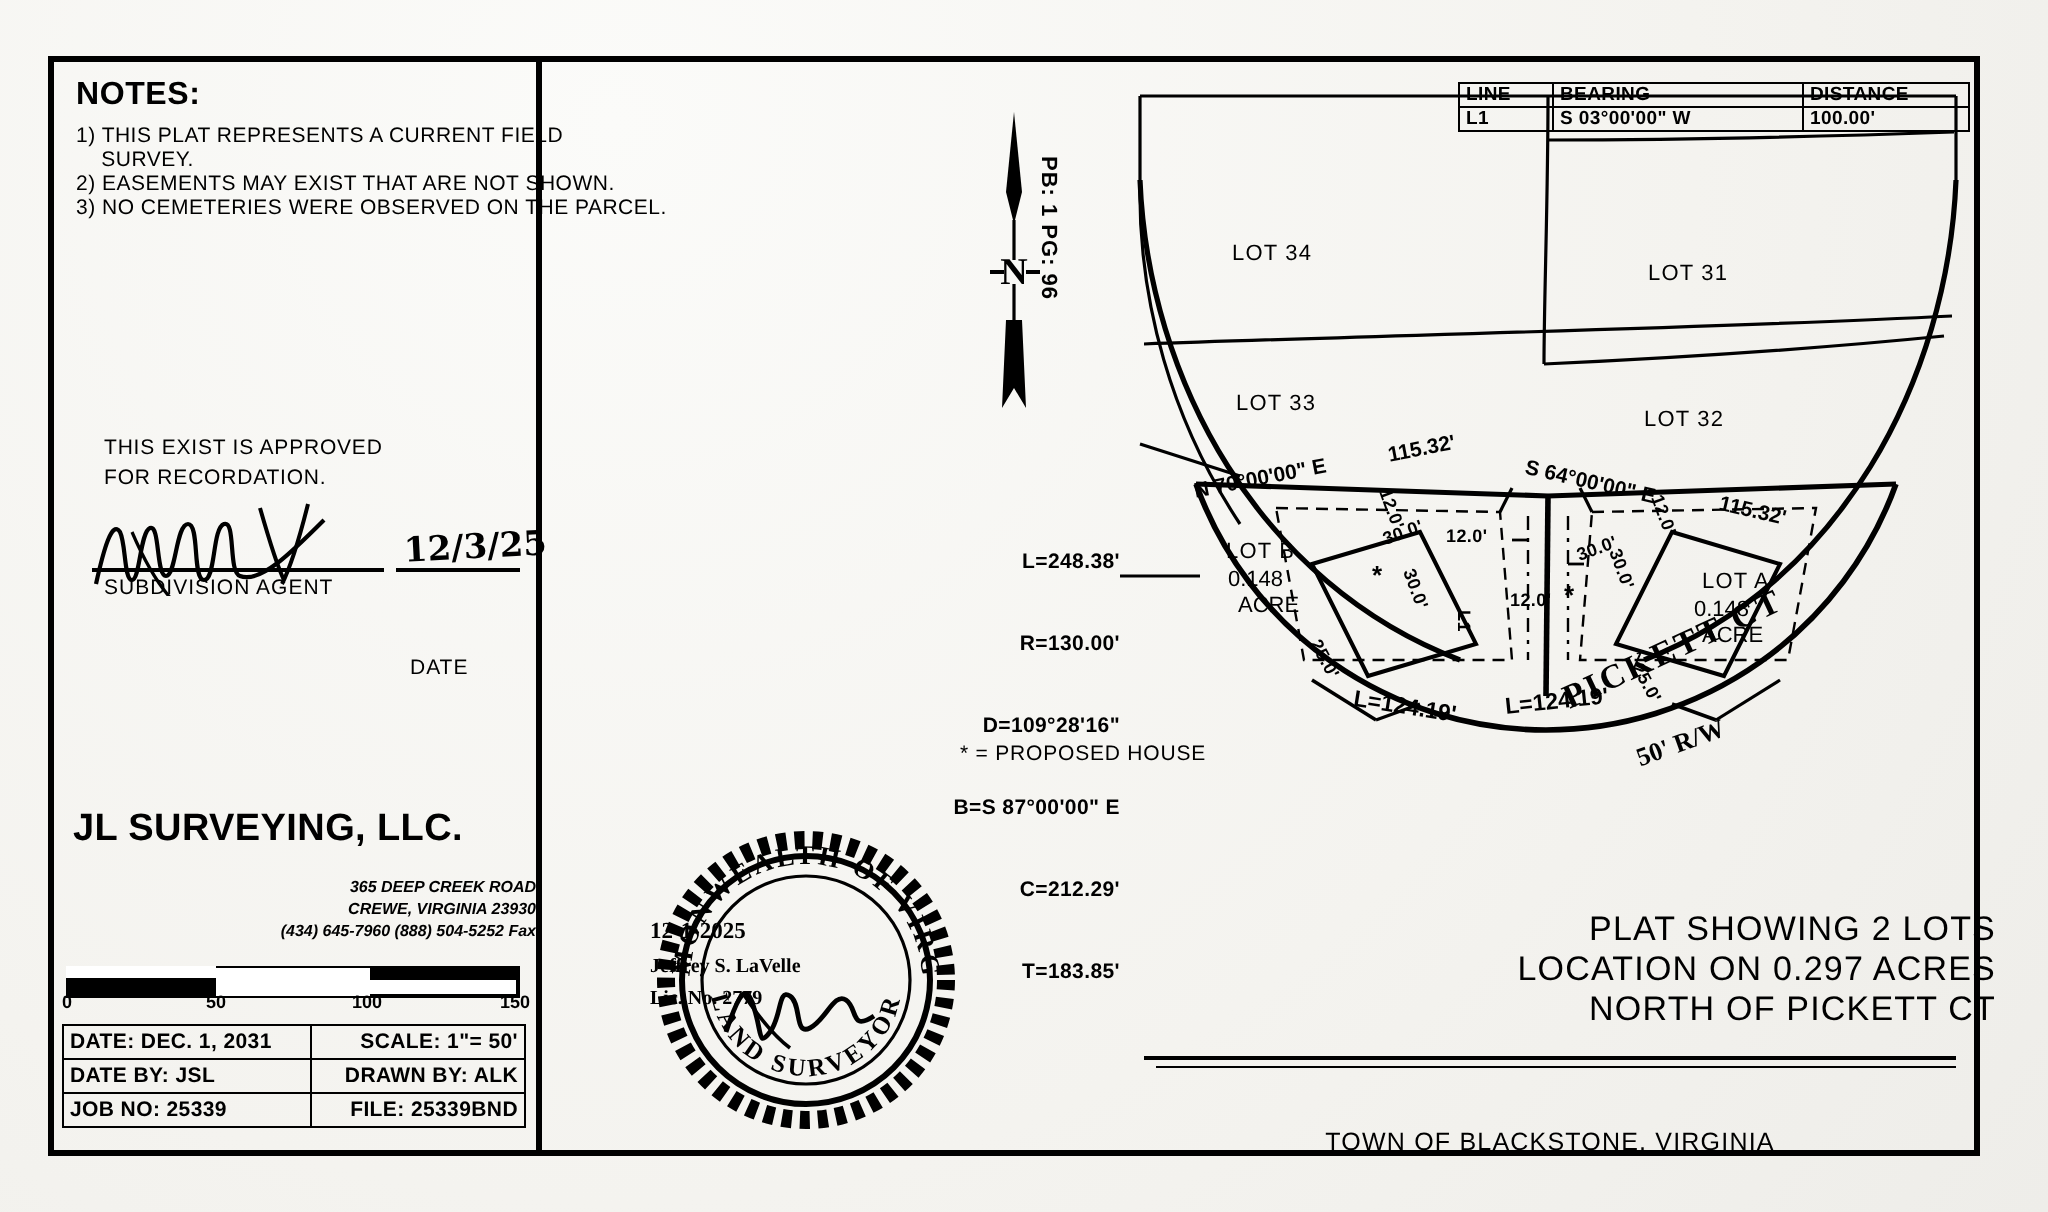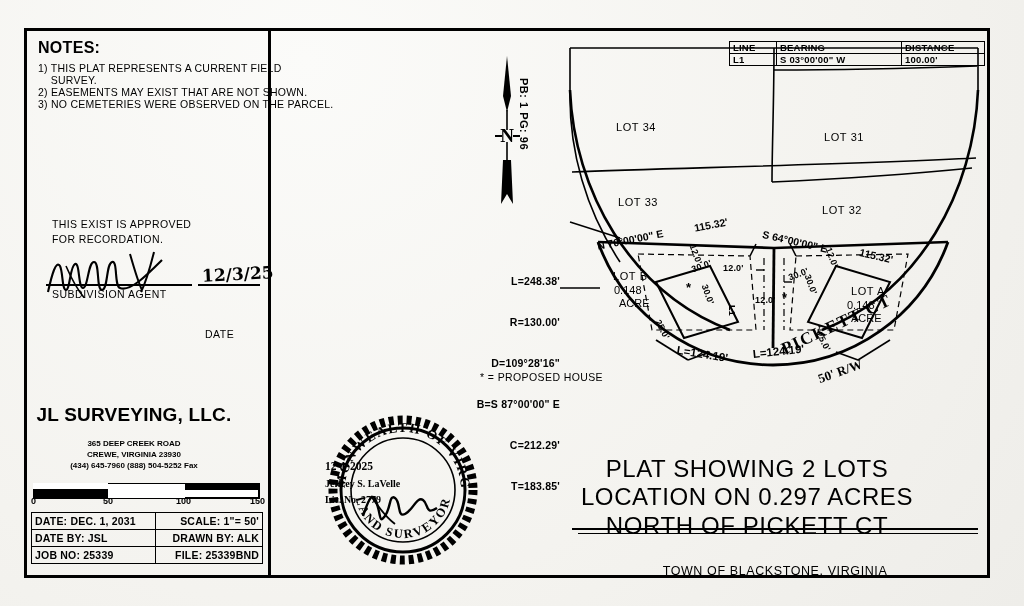--- a/index.html
+++ b/index.html
@@ -19,21 +19,21 @@
   
   #appr1{left:52px;top:218px;font-size:10.5px;letter-spacing:.4px;}
   #appr2{left:52px;top:233px;font-size:10.5px;letter-spacing:.4px;}
   .sigline{position:absolute;height:1.6px;background:#000;}
   #sig-label{left:52px;top:288px;font-size:10.5px;letter-spacing:.5px;}
   #date-label{left:205px;top:288px;font-size:10.5px;letter-spacing:.5px;margin-top:40px;}
   #date-val{left:202px;top:264px;font-size:17px;font-family:"DejaVu Serif",serif;
             transform:rotate(-3deg);font-weight:600;}
   
   #co-name{left:0;top:403px;width:268px;text-align:center;font-size:19px;font-weight:bold;letter-spacing:.2px;}
-  #co-addr{left:0;top:439px;width:268px;text-align:center;font-size:8px;font-weight:bold;line-height:1.35;}
+  #co-addr{left:0;top:439px;width:268px;text-align:right;font-size:8px;font-weight:bold;line-height:1.35;font-style:italic;}
   #co-mail{left:0;top:468px;width:268px;text-align:center;font-size:7.5px;}
   
   #scalebar{position:absolute;left:33px;top:483px;width:225px;height:14px;border:1.6px solid #000;display:flex;}
   #scalebar div{height:100%;}
   #scale-nums{position:absolute;left:28px;top:496px;width:238px;height:14px;}
   #scale-nums span{position:absolute;font-size:9px;font-weight:bold;}
   
   #tblock{position:absolute;left:31px;top:512px;width:232px;border:1.8px solid #000;border-collapse:collapse;}
   #tblock td{border:1.4px solid #000;font-size:10.5px;font-weight:bold;padding:2px 3px;letter-spacing:.2px;white-space:nowrap;}
   #tblock td.r{text-align:right;}
@@ -46,22 +46,22 @@
   
   .lot{font-size:11px;letter-spacing:.6px;}
   .dim{font-size:9px;font-weight:bold;letter-spacing:.2px;}
   .crv{font-size:10.5px;font-weight:bold;letter-spacing:.2px;line-height:1.3;text-align:right;}
   
   #seal{position:absolute;left:325px;top:412px;width:156px;height:156px;}
   #seal-date{position:absolute;left:0;top:48px;width:156px;font-size:11.5px;font-weight:bold;font-family:"Liberation Serif",serif;}
   #seal-name{position:absolute;left:0;top:66px;width:156px;font-size:10px;font-weight:bold;font-family:"Liberation Serif",serif;}
   #seal-lic{position:absolute;left:0;top:82px;width:156px;font-size:10px;font-weight:bold;font-family:"Liberation Serif",serif;}
   
-  #maintitle{position:absolute;left:532px;top:455px;width:430px;text-align:center;
-             font-size:24px;letter-spacing:.6px;line-height:1.18;}
+  #maintitle{position:absolute;left:568px;top:455px;width:430px;text-align:right;
+             font-size:17px;letter-spacing:.6px;line-height:1.18;}
   #town{position:absolute;left:560px;top:540px;width:430px;text-align:center;font-size:12.5px;letter-spacing:.6px;margin-top:24px;}
   .hr{position:absolute;background:#000;}
   #legend{left:462px;top:371px;font-size:10.5px;letter-spacing:.4px;margin-left:18px;}
 </style>
 </head>
 <body>
 
 <div id="sheet">
 
   <div class="brd"></div>

